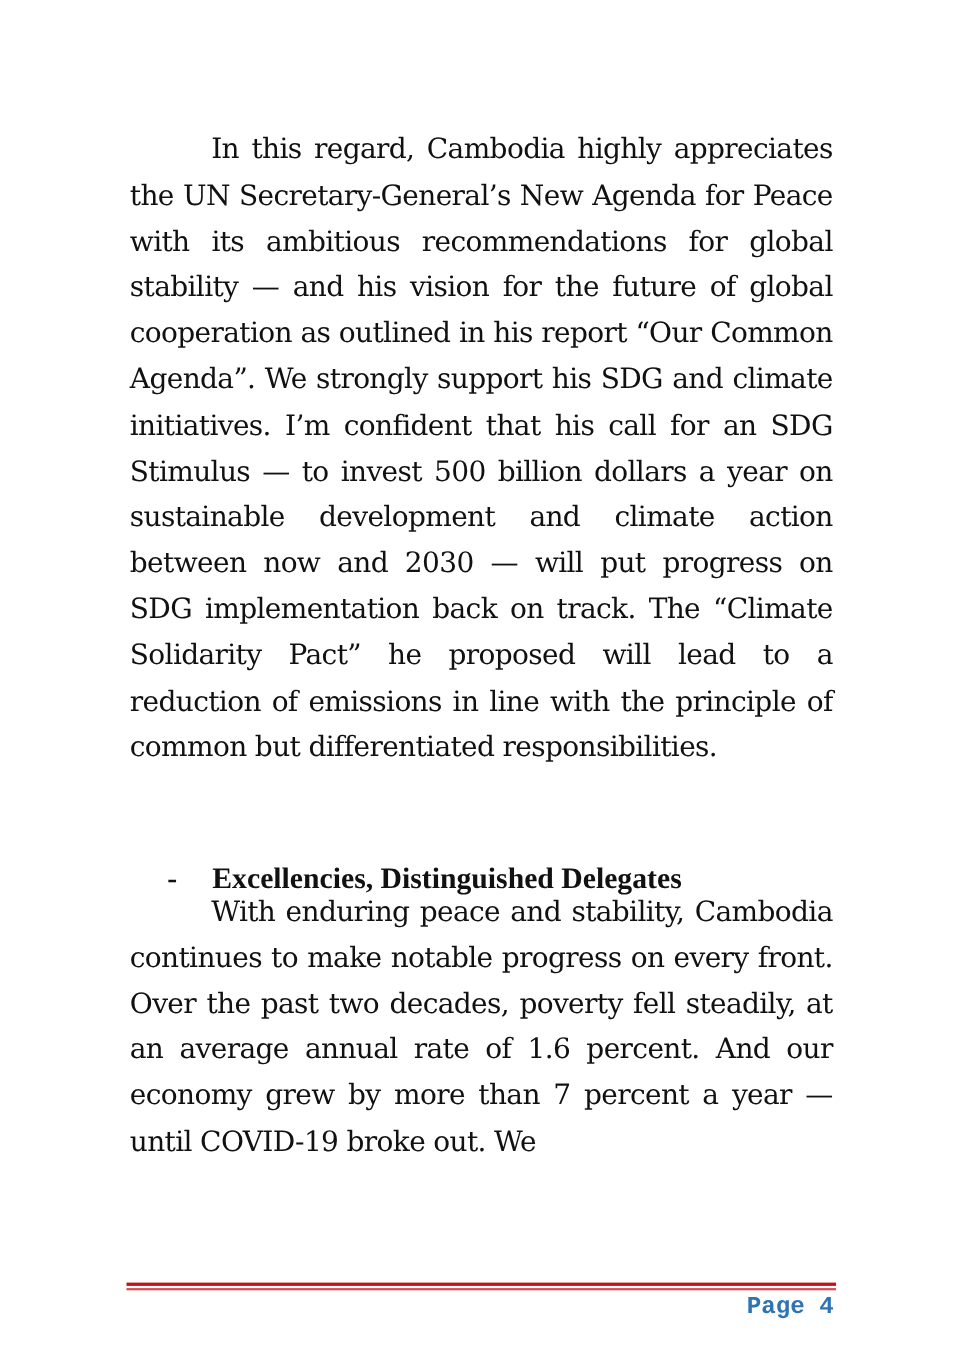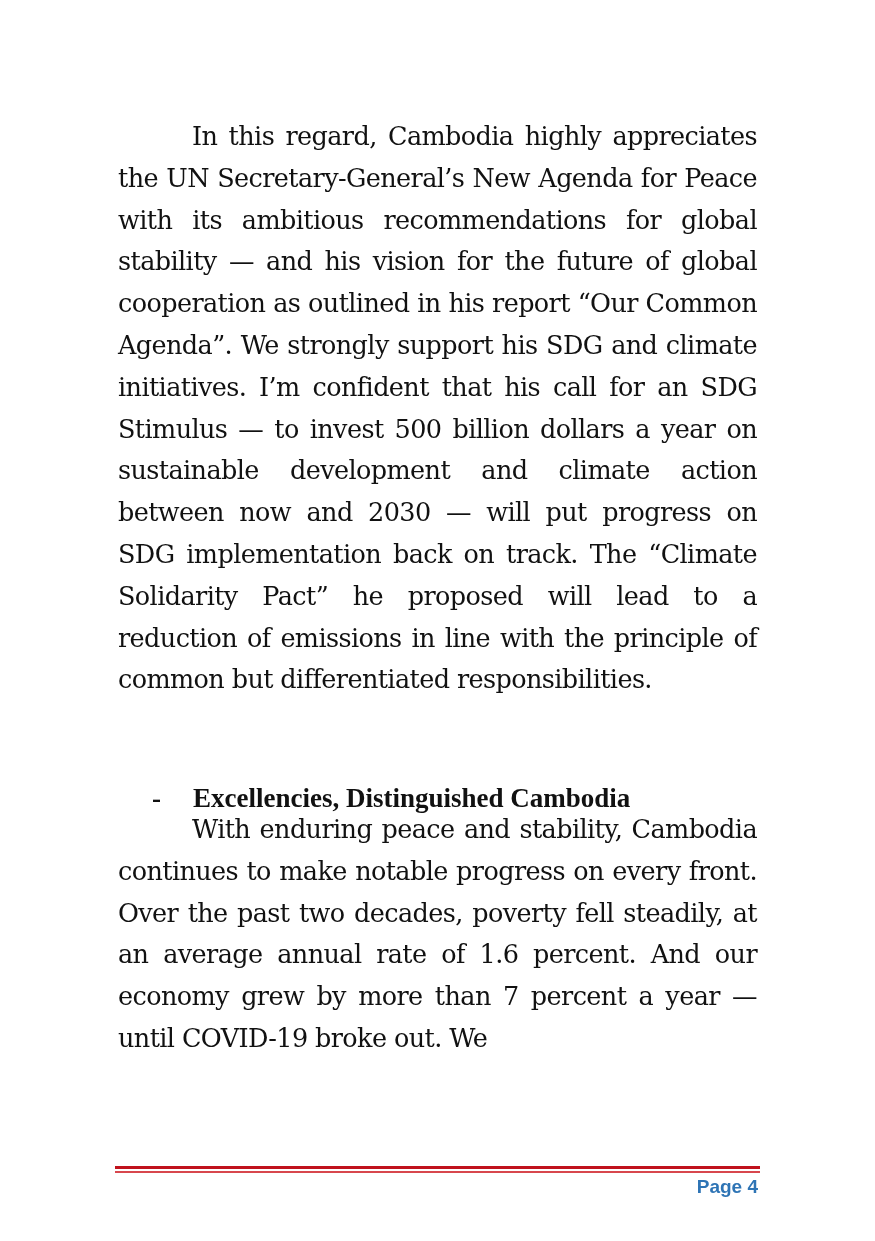--- a/index.html
+++ b/index.html
@@ -37,37 +37,37 @@
       width: 645px;
       height: 3px;
       background: #c0121c;
     }
     #rule1 { top: 1166px; height: 3px; }
     #rule2 { top: 1171px; height: 2px; background: #d8474e; }
     .page-num {
       position: absolute;
       right: 117px;
       top: 1176px;
-      font-family: Liberation Sans, sans-serif;
+      font-family: Liberation Mono, monospace;
       font-weight: bold;
-      font-size: 19px;
+      font-size: 22px;
       color: #2e74b5;
     }
   </style>
 </head>
 <body>
 
 <div class="page">
   <div class="body-text" id="p1">
     <p class="para">In this regard, Cambodia highly appreciates the UN Secretary-General’s New Agenda for Peace with its ambitious recommendations for global stability — and his vision for the future of global cooperation as outlined in his report “Our Common Agenda”. We strongly support his SDG and climate initiatives. I’m confident that his call for an SDG Stimulus — to invest 500 billion dollars a year on sustainable development and climate action between now and 2030 — will put progress on SDG implementation back on track. The “Climate Solidarity Pact” he proposed will lead to a reduction of emissions in line with the principle of common but differentiated responsibilities.</p>
   </div>
 
   <div class="heading">
     <span class="bullet">-</span>
-    <span>Excellencies, Distinguished Cambodia</span>
+    <span>Excellencies, Distinguished Delegates</span>
   </div>
 
   <div class="body-text" id="p2">
     <p class="para">With enduring peace and stability, Cambodia continues to make notable progress on every front. Over the past two decades, poverty fell steadily, at an average annual rate of 1.6 percent. And our economy grew by more than 7 percent a year — until COVID-19 broke out. We</p>
   </div>
 
   <div class="footer-rule" id="rule1"></div>
   <div class="footer-rule" id="rule2"></div>
   <div class="page-num">Page 4</div>
 </div>

